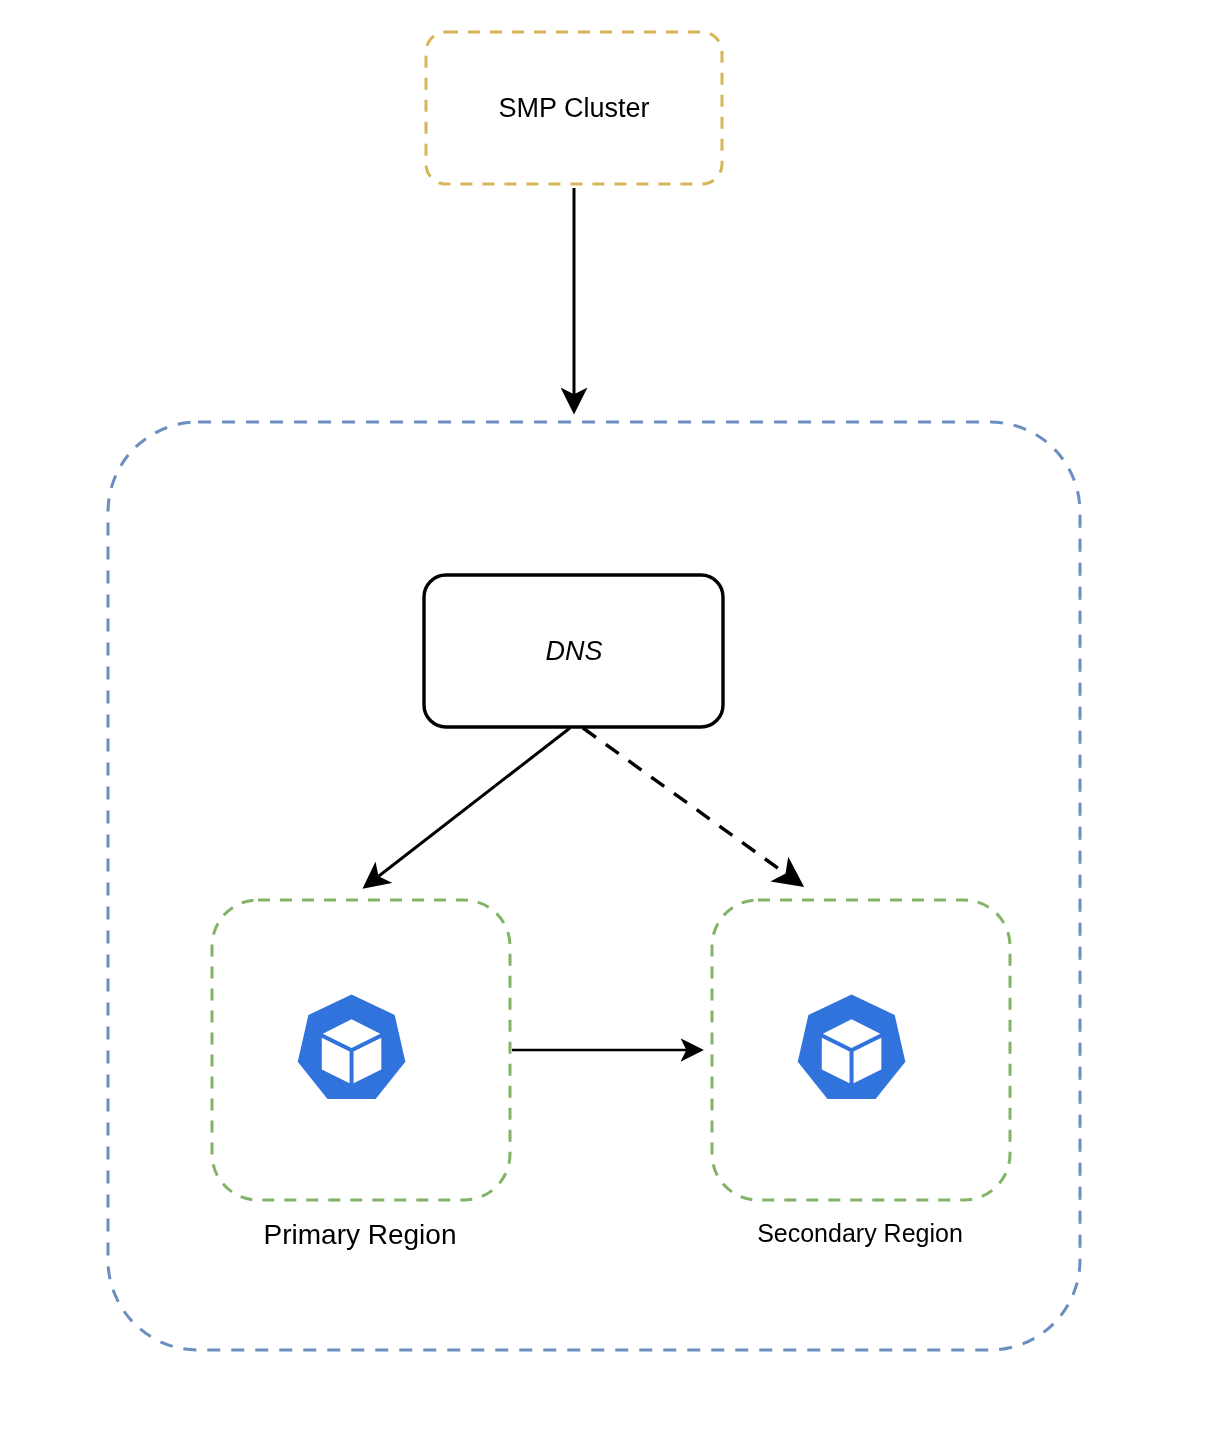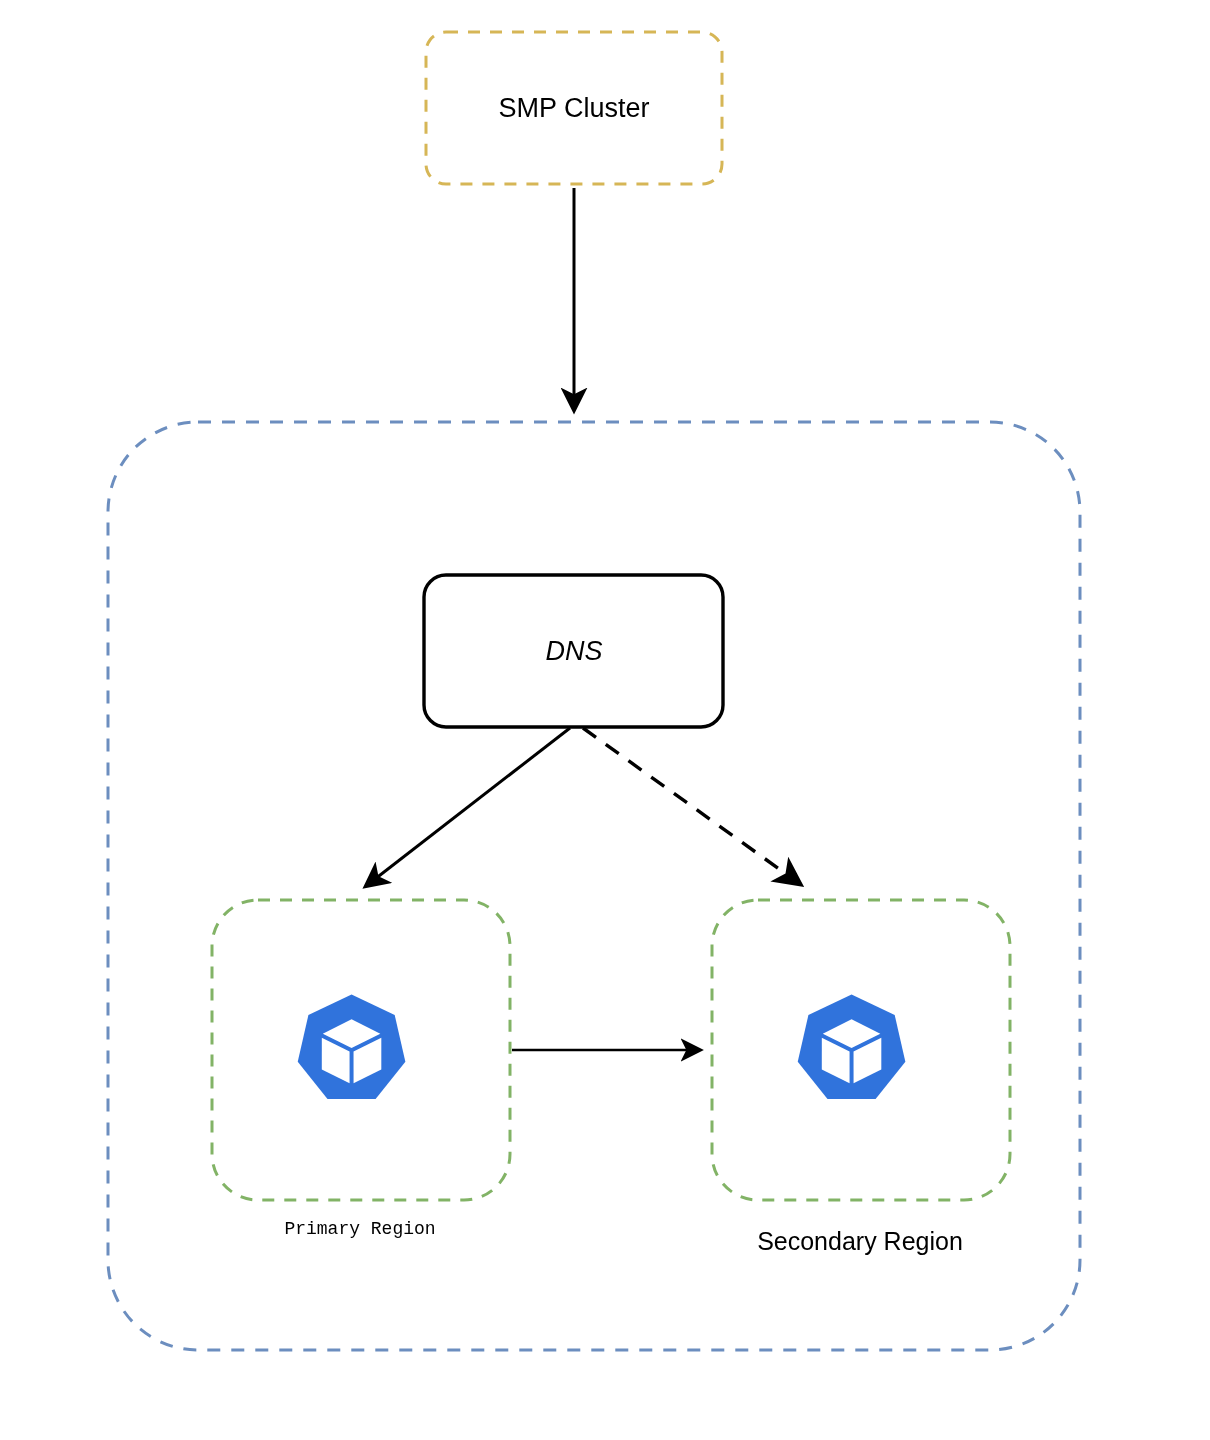--- a/index.html
+++ b/index.html
@@ -46,29 +46,27 @@
     left: 424px;
     top: 636px;
     width: 300px;
     font-size: 27px;
     font-style: italic;
   }
   #primary-region-label {
     left: 205px;
     top: 1219px;
     width: 310px;
-    font-size: 18px;
-    font-family: Liberation Mono, monospace;
+    font-size: 28px;
   }
   #secondary-region-label {
     left: 705px;
     top: 1219px;
     width: 310px;
     font-size: 25px;
-    margin-top: 8px;
   }
 </style>
 </head>
 <body>
 
 <div id="diagram-canvas">
 
   <svg class="svg-layer" viewBox="0 0 1210 1440" xmlns="http://www.w3.org/2000/svg">
     <defs>
       <marker id="arrowhead" viewBox="0 0 12 12" refX="10" refY="6" markerWidth="9" markerHeight="9" orient="auto-start-reverse">

